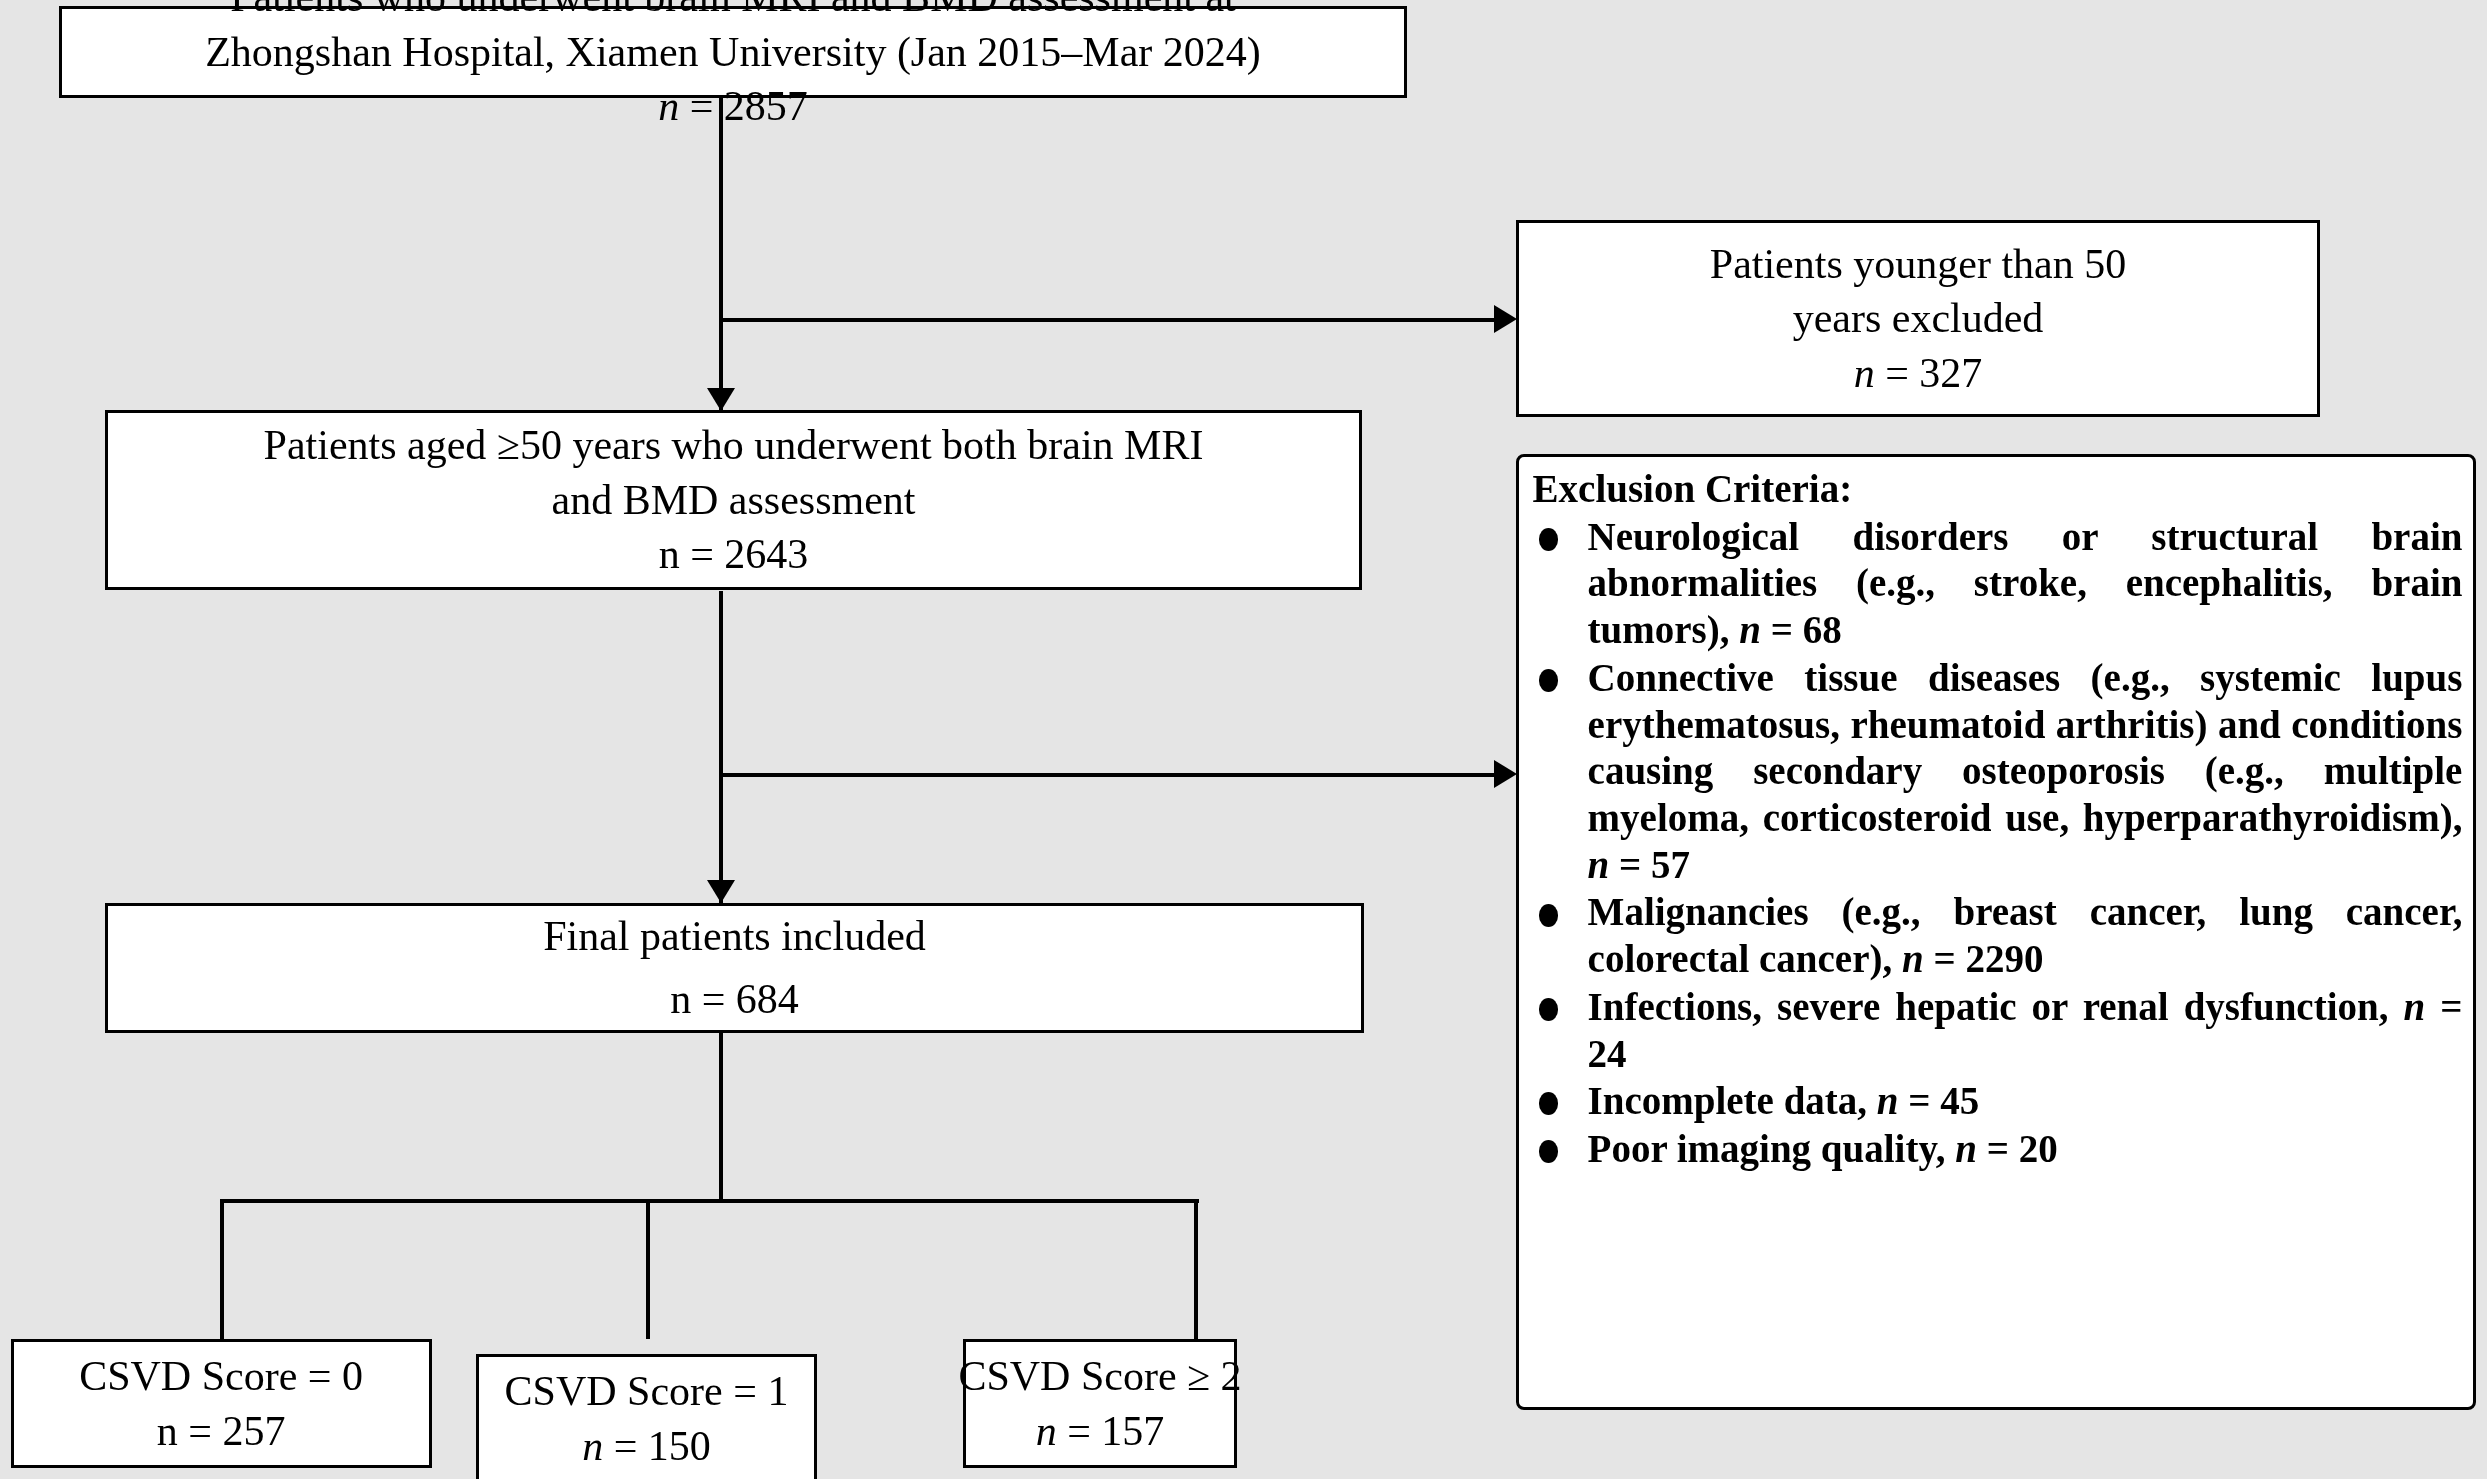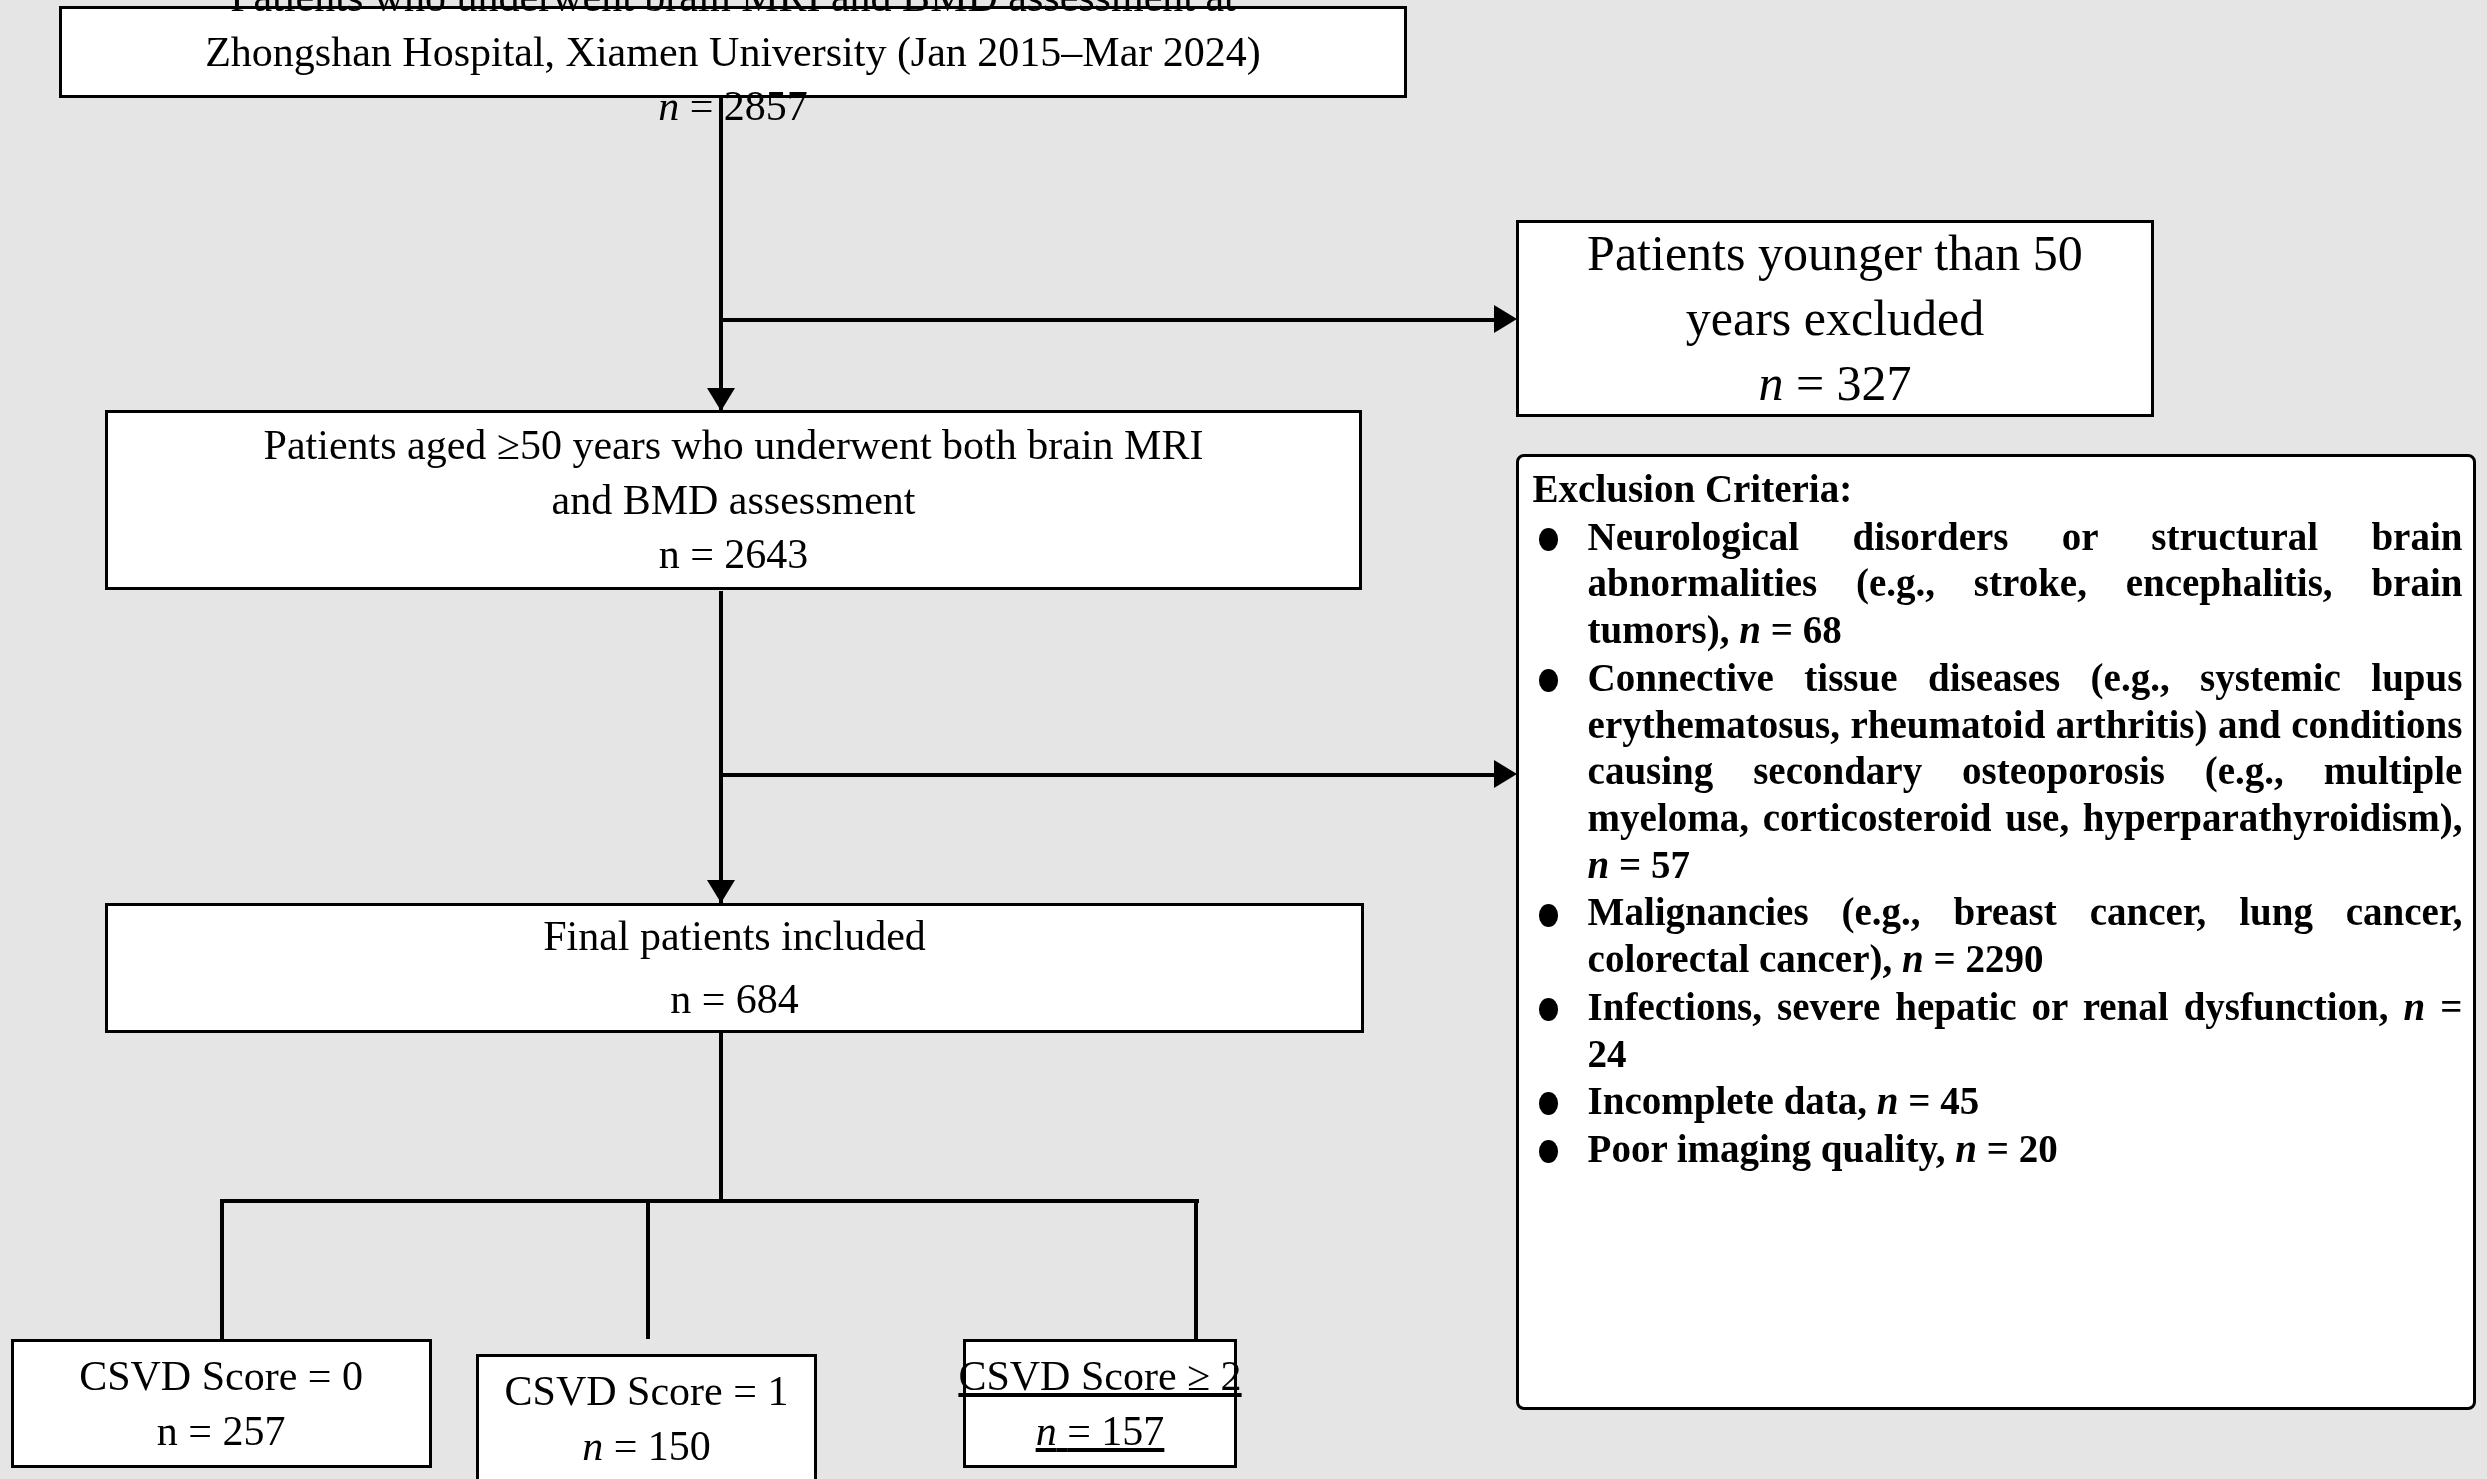--- a/index.html
+++ b/index.html
@@ -93,21 +93,21 @@
     <span class="ln">Zhongshan Hospital, Xiamen University (Jan 2015–Mar 2024)</span>
     <span class="ln"><span class="it">n</span>&nbsp;<span>= 2857</span></span>
   </div>
 
   <div class="vline" style="left:719px;top:98px;height:312px;"></div>
   <div class="arrow-down" style="left:707px;top:388px;"></div>
 
   <div class="hline" style="left:719px;top:318px;width:791px;"></div>
   <div class="arrow-right" style="left:1494px;top:305px;"></div>
 
-  <div class="box" id="box-young" style="left:1516px;top:220px;width:638px;height:197px;font-size:50px;text-align:right;">
+  <div class="box" id="box-young" style="left:1516px;top:220px;width:804px;height:197px;font-size:42px;text-align:right;">
     <span class="ln">Patients younger than 50</span>
     <span class="ln">years excluded</span>
     <span class="ln"><span class="it">n</span>&nbsp;<span>= 327</span></span>
   </div>
 
   <div class="box" id="box-aged50" style="left:105px;top:410px;width:1257px;height:180px;font-size:42px;">
     <span class="ln">Patients aged ≥50 years who underwent both brain MRI</span>
     <span class="ln">and BMD assessment</span>
     <span class="ln">n = 2643</span>
   </div>
@@ -172,19 +172,19 @@
   <div class="box" id="box-csvd0" style="left:10.6px;top:1339px;width:421px;height:129px;font-size:42px;">
     <span class="ln">CSVD Score = 0</span>
     <span class="ln">n = 257</span>
   </div>
 
   <div class="box" id="box-csvd1" style="left:476px;top:1354px;width:341px;height:129px;font-size:42px;text-align:center;">
     <span class="ln">CSVD Score = 1</span>
     <span class="ln"><span class="it">n</span>&nbsp;<span>= 150</span></span>
   </div>
 
-  <div class="box" id="box-csvd2" style="left:963px;top:1339px;width:274px;height:129px;font-size:42px;text-decoration:underline;">
+  <div class="box" id="box-csvd2" style="left:963px;top:1339px;width:274px;height:129px;font-size:42px;">
     <span class="ln">CSVD Score ≥ 2</span>
     <span class="ln"><span class="it">n</span>&nbsp;<span>= 157</span></span>
   </div>
 
 </div>
 
 
 </body></html>

